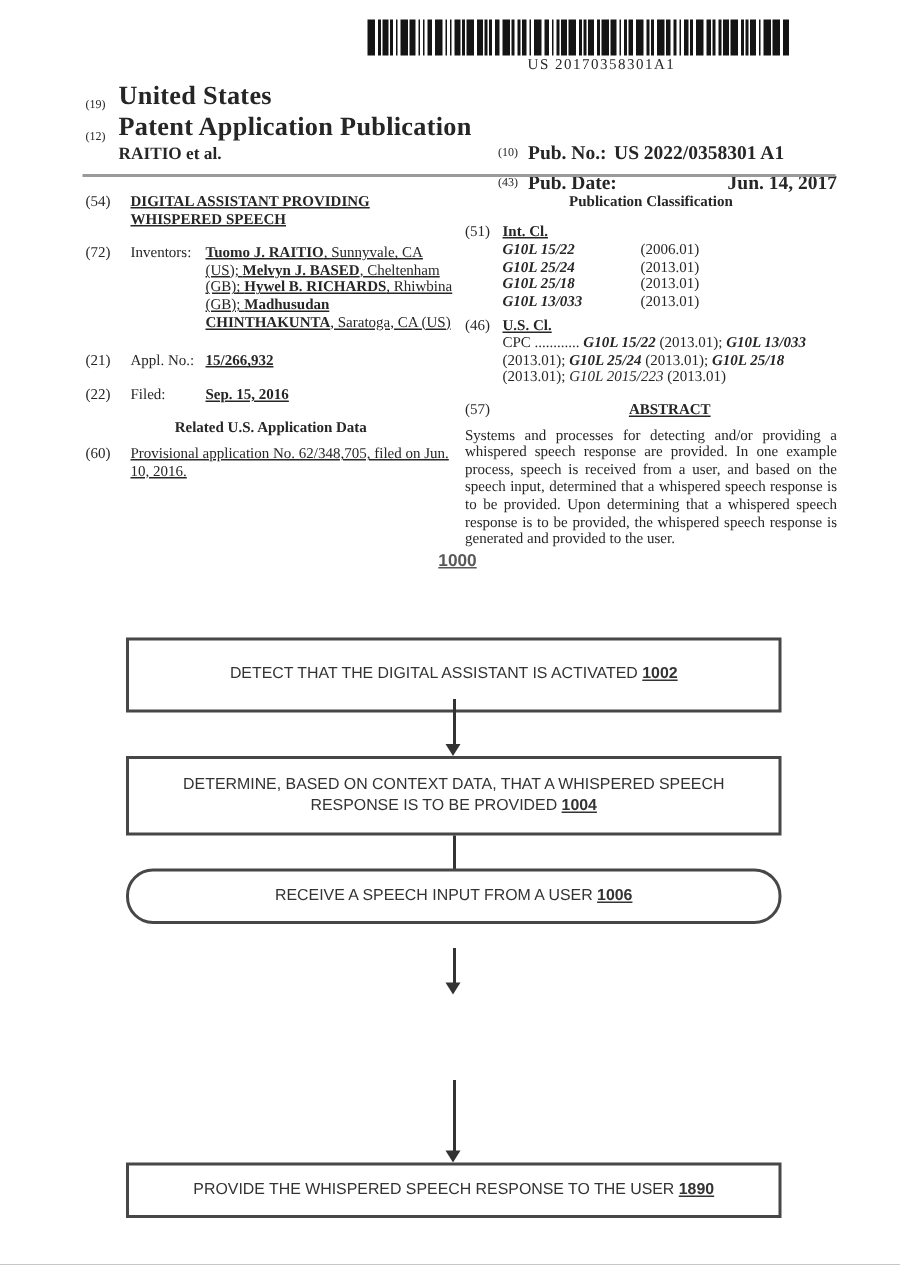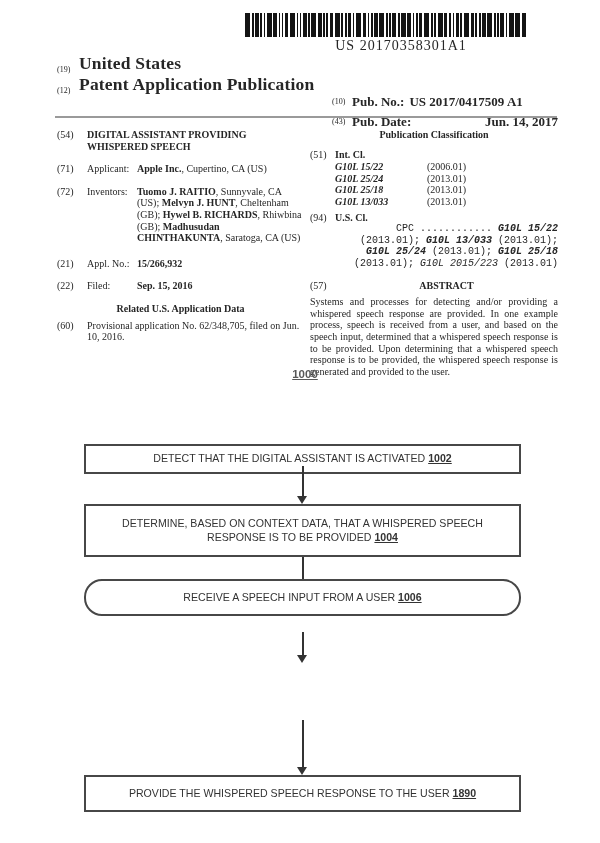--- a/index.html
+++ b/index.html
@@ -4,59 +4,59 @@
 <style>
   html,body { margin:0; padding:0; background:#9b9b9b; }
   .page {
     position:relative; width:600px; height:843px; margin:0 auto;
     background:#ffffff; overflow:hidden;
     font-family:"Liberation Serif", serif; color:#262626;
   }
   
   .bc { position:absolute; left:245px; top:13px; width:312px; height:24px; display:flex; align-items:stretch; }
   .bc i { display:block; background:#141414; height:100%; flex:none; }
-  .bc-text { position:absolute; left:245px; top:38px; width:312px; text-align:center; font-size:14px; letter-spacing:1px; }
+  .bc-text { position:absolute; left:245px; top:38px; width:312px; text-align:center; font-size:10px; letter-spacing:1px; }
   
   .hdr-left { position:absolute; left:57px; top:53px; width:280px; }
   .hrow { display:flex; align-items:flex-end; }
   .sm { font-size:8px; width:22px; flex:none; padding-top:7px; }
   .big { font-size:17.5px; font-weight:bold; letter-spacing:0.2px; line-height:21px; }
   .authors { font-size:11.5px; font-weight:bold; margin-left:22px; margin-top:2px; }
   .hdr-right { position:absolute; left:332px; top:78px; width:226px; font-size:13px; font-weight:bold;margin-top:12px; }
   .hdr-right .hrow { line-height:17px; }
   .hdr-right .sm { font-weight:normal; width:20px; padding-top:3px; }
   .hdr-right .plabel { margin-right:5px; }
   .pushright { margin-left:auto; }
   .rule { position:absolute; left:55px; top:116px; width:502px; height:2px; background:#9a9a9a; }
   
   .col-left  { position:absolute; left:57px;  top:129px; width:247px; font-size:10px; line-height:11.6px; }
   .col-right { position:absolute; left:310px; top:129px; width:248px; font-size:10px; line-height:11.6px; }
   .row { display:flex; margin-bottom:11px;justify-content:center; }
   .code { width:30px; flex:none; }
   .lbl { width:50px; flex:none; }
-  .val { flex:1; }
+  .val { flex:1;text-decoration:underline; }
   .b { font-weight:bold; }
   .center-b { text-align:center; font-weight:bold; }
   .icl { display:flex; margin-left:25px; }
   .icl .c { width:92px; flex:none; font-weight:bold; font-style:italic; }
-  .cpc { margin-left:25px; text-align:right;font-family:Liberation Mono, monospace; }
+  .cpc { margin-left:25px; text-align:left; }
   .abstract { text-align:justify; margin-top:5px; }
   .mt4 { margin-top:4px; } .mb5 { margin-bottom:5px; } .mb8 { margin-bottom:8px; }
   .gap14 { margin-bottom:14px; }
   
   .fig-label { position:absolute; top:368px; left:5px; width:600px; text-align:center;
     font-family:"Liberation Sans", sans-serif; font-size:11.5px; font-weight:bold; color:#585858; }
   .fig-label span { text-decoration:underline; }
   .fbox { position:absolute; left:84px; width:437px; box-sizing:border-box;
     border:2px solid #474747; background:#fff;
     display:flex; align-items:center; justify-content:center; text-align:center;
     font-family:"Liberation Sans", sans-serif; font-size:10.6px; line-height:13.5px; color:#333;
     padding:2px 8px; }
   .ref { font-weight:bold; text-decoration:underline; }
-  #b1 { top:444px; height:30px; } #b2 { top:504px; height:53px; }
+  #b1 { top:425px; height:50px; } #b2 { top:504px; height:53px; }
   #b3 { top:579px; height:37px;border-radius:18px; } #b4 { top:663px; height:57px; }
   #b5 { top:775px; height:37px; }
   .arrow { position:absolute; left:297px; width:11px; }
   .arrow .shaft { position:absolute; left:4.5px; top:0; bottom:6px; width:2px; background:#333; }
   .arrow .head { position:absolute; bottom:0; left:0; width:0; height:0;
     border-left:5.5px solid transparent; border-right:5.5px solid transparent; border-top:8px solid #333; }
   #a1 { top:466px; height:38px; } #a2 { top:557px; height:38px; }
   #a3 { top:632px; height:31px; } #a4 { top:720px; height:55px; }
 </style>
 </head>
@@ -132,51 +132,47 @@
 
   <div class="hdr-left">
     <div class="hrow">
       <span class="sm">(19)</span>
       <span class="big">United States</span>
     </div>
     <div class="hrow">
       <span class="sm">(12)</span>
       <span class="big">Patent Application Publication</span>
     </div>
+    <div class="authors">RAITIO et al.</div>
   </div>
 
   <div class="hdr-right">
     <div class="hrow">
       <span class="sm">(10)</span>
       <span class="plabel">Pub. No.:</span>
-      <span>US 2017/0417509 A1</span>
+      <span>US 2022/0358301 A1</span>
     </div>
     <div class="hrow">
       <span class="sm">(43)</span>
       <span class="plabel">Pub. Date:</span>
       <span class="pushright">Jun. 14, 2017</span>
     </div>
   </div>
 
   <div class="rule"></div>
 
   <div class="col-left">
     <div class="row">
       <span class="code">(54)</span>
       <span class="val b">DIGITAL ASSISTANT PROVIDING WHISPERED SPEECH</span>
     </div>
-    <div class="row">
-      <span class="code">(71)</span>
-      <span class="lbl">Applicant:</span>
-      <span class="val"><span style="font-weight: bold;">Apple Inc.</span><span>, Cupertino, CA (US)</span></span>
-    </div>
     <div class="row gap14">
       <span class="code">(72)</span>
       <span class="lbl">Inventors:</span>
-      <span class="val"><span style="font-weight: bold;">Tuomo J. RAITIO</span><span>, Sunnyvale, CA (US); </span><span style="font-weight: bold;">Melvyn J. HUNT</span><span>, Cheltenham (GB); </span><span style="font-weight: bold;">Hywel B. RICHARDS</span><span>, Rhiwbina (GB); </span><span style="font-weight: bold;">Madhusudan CHINTHAKUNTA</span><span>, Saratoga, CA (US)</span></span>
+      <span class="val"><span style="font-weight: bold;">Tuomo J. RAITIO</span><span>, Sunnyvale, CA (US); </span><span style="font-weight: bold;">Melvyn J. BASED</span><span>, Cheltenham (GB); </span><span style="font-weight: bold;">Hywel B. RICHARDS</span><span>, Rhiwbina (GB); </span><span style="font-weight: bold;">Madhusudan CHINTHAKUNTA</span><span>, Saratoga, CA (US)</span></span>
     </div>
     <div class="row">
       <span class="code">(21)</span>
       <span class="lbl">Appl. No.:</span>
       <span class="val b">15/266,932</span>
     </div>
     <div class="row">
       <span class="code">(22)</span>
       <span class="lbl">Filed:</span>
       <span class="val b">Sep. 15, 2016</span>
@@ -204,21 +200,21 @@
     </div>
     <div class="icl">
       <span class="c">G10L 25/18</span>
       <span>(2013.01)</span>
     </div>
     <div class="icl">
       <span class="c">G10L 13/033</span>
       <span>(2013.01)</span>
     </div>
     <div class="row mt4" style="margin-bottom:0">
-      <span class="code" style="width:25px">(94)</span>
+      <span class="code" style="width:25px">(46)</span>
       <span class="val b">U.S. Cl.</span>
     </div>
     <div class="cpc"><span>CPC ............ </span><span style="font-weight: bold; font-style: italic;">G10L 15/22</span><span> (2013.01); </span><span style="font-weight: bold; font-style: italic;">G10L 13/033</span><span> (2013.01); </span><span style="font-weight: bold; font-style: italic;">G10L 25/24</span><span> (2013.01); </span><span style="font-weight: bold; font-style: italic;">G10L 25/18</span><span> (2013.01); </span><span style="font-style: italic;">G10L 2015/223</span><span> (2013.01)</span></div>
     <div class="row" style="margin:10px 0 0 0">
       <span class="code" style="width:25px">(57)</span>
       <span class="val center-b">ABSTRACT</span>
     </div>
     <div class="abstract">Systems and processes for detecting and/or providing a whispered speech response are provided. In one example process, speech is received from a user, and based on the speech input, determined that a whispered speech response is to be provided. Upon determining that a whispered speech response is to be provided, the whispered speech response is generated and provided to the user.</div>
   </div>
 

